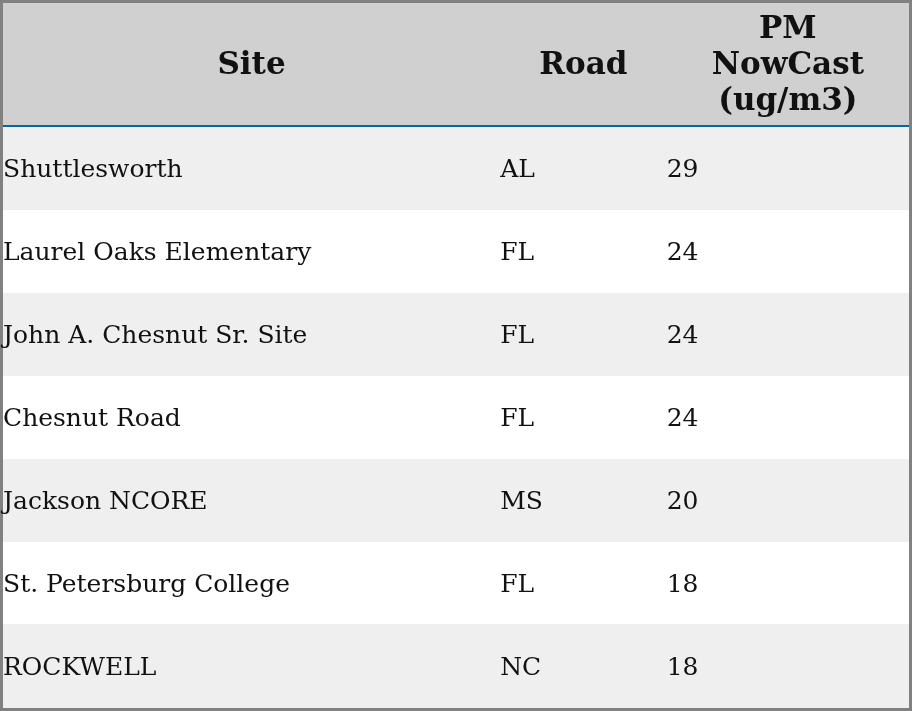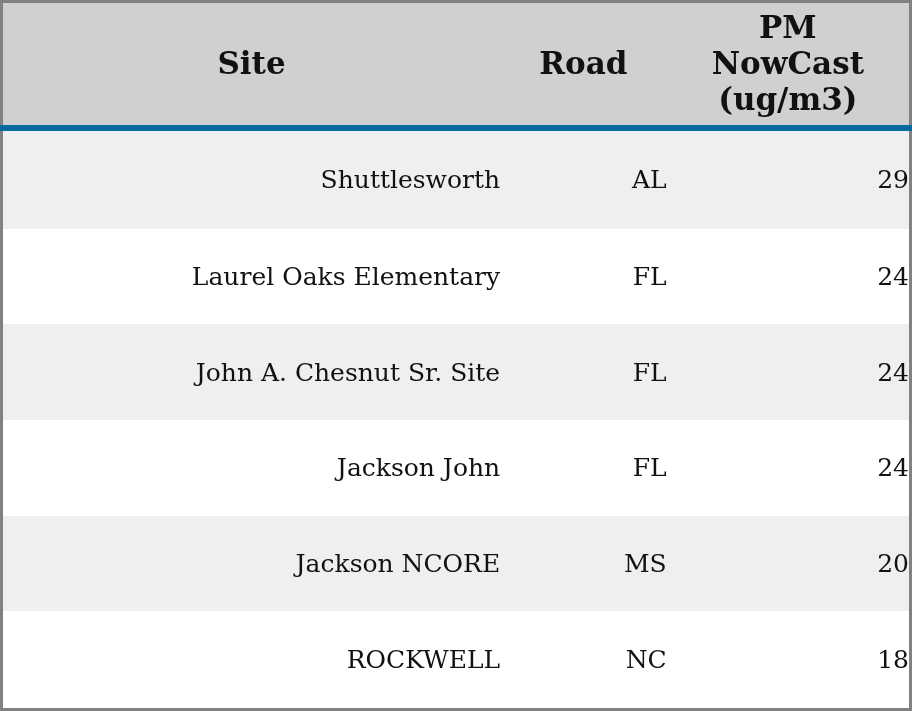--- a/index.html
+++ b/index.html
@@ -25,30 +25,30 @@
   }
   col.col-site  { width: 497px; }
   col.col-state { width: 166px; }
   col.col-pm    { width: 243px; }
   thead th {
     background: #d0d0d0;
     font-size: 31px;
     font-weight: bold;
     text-align: center;
     vertical-align: middle;
-    border-bottom: 6px solid #0369a1;
+    border-bottom: 2px solid #0369a1;
     height: 122px;
     line-height: 1.16;
     white-space: pre-line;
     padding: 0;
   }
   tbody td {
     font-size: 25px;
     font-weight: normal;
-    text-align: right;
+    text-align: left;
     vertical-align: middle;
     height: 58px;
     padding: 0;
   }
   tbody tr:nth-child(odd)  { background: #efefef; }
   tbody tr:nth-child(even) { background: #ffffff; }
 </style>
 </head>
 <body>
 
@@ -78,28 +78,33 @@
         <td>Laurel Oaks Elementary</td>
         <td>FL</td>
         <td>24</td>
       </tr>
       <tr>
         <td>John A. Chesnut Sr. Site</td>
         <td>FL</td>
         <td>24</td>
       </tr>
       <tr>
-        <td>Jackson John</td>
+        <td>Chesnut Road</td>
         <td>FL</td>
         <td>24</td>
       </tr>
       <tr>
         <td>Jackson NCORE</td>
         <td>MS</td>
         <td>20</td>
+      </tr>
+      <tr>
+        <td>St. Petersburg College</td>
+        <td>FL</td>
+        <td>18</td>
       </tr>
       <tr>
         <td>ROCKWELL</td>
         <td>NC</td>
         <td>18</td>
       </tr>
     </tbody>
   </table>
 </div>
 

